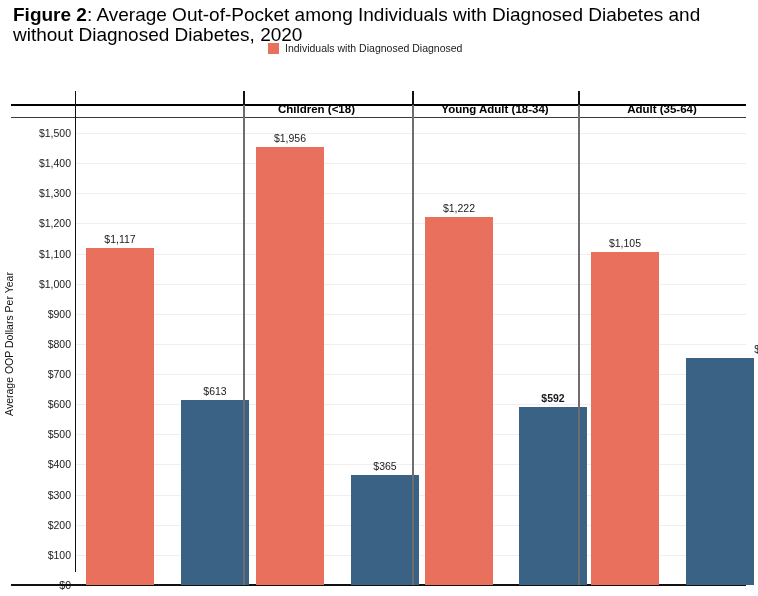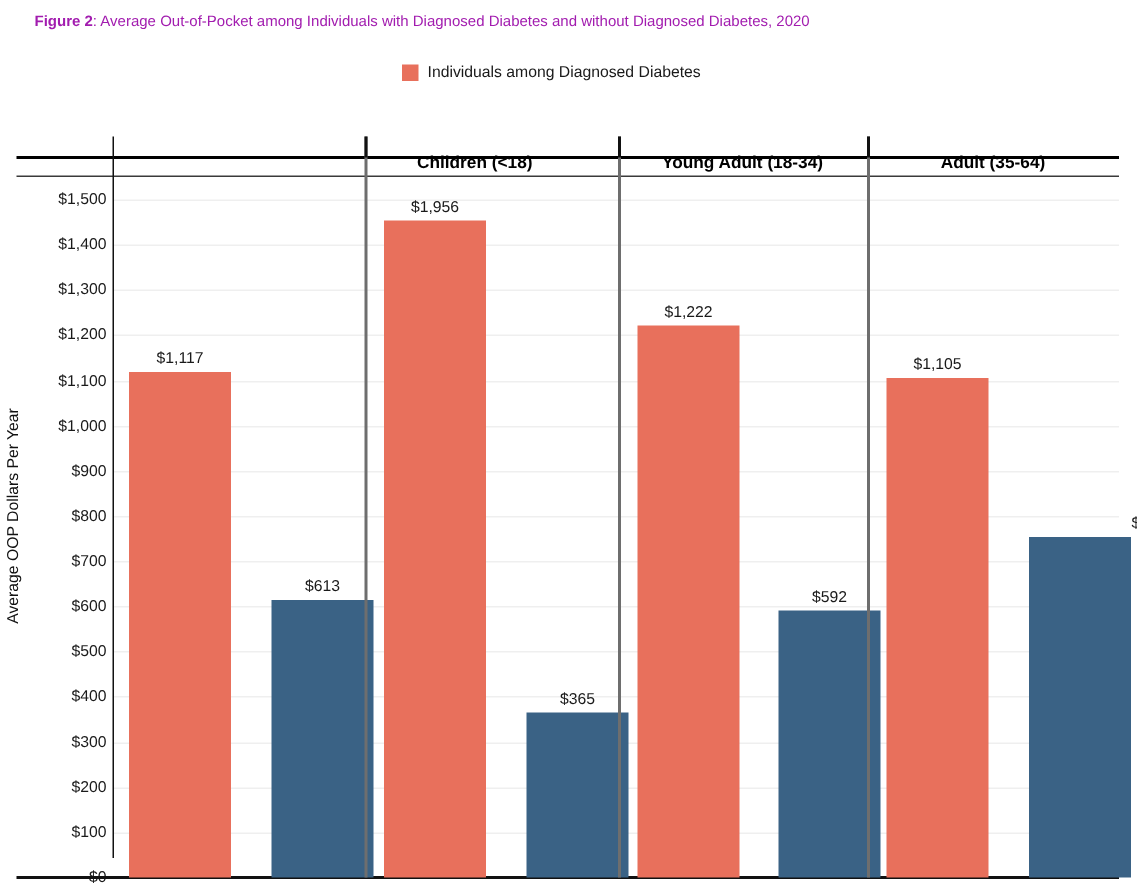--- a/index.html
+++ b/index.html
@@ -1,22 +1,22 @@
 <!DOCTYPE html>
 <html><head>
 <meta charset="utf-8">
 <style>
   html,body{margin:0;padding:0;background:#ffffff;}
   body{width:758px;height:596px;position:relative;overflow:hidden;
        font-family:"Liberation Sans",sans-serif;color:#1a1a1a;
        -webkit-font-smoothing:antialiased;}
 
   
-  #title{position:absolute;left:23px;top:5px;width:724px;
-         font-size:10px;line-height:20px;color:#a21caf;}
+  #title{position:absolute;left:13px;top:5px;width:724px;
+         font-size:19px;line-height:20px;color:#000000;}
   #title .fig{font-weight:bold;}
 
   
   #legend{position:absolute;left:268px;top:41px;}
   .lg-row{display:flex;align-items:center;height:14px;margin-bottom:2px;}
   .lg-swatch{width:11px;height:11px;margin-right:6px;flex:0 0 auto;}
   .lg-label{font-size:10.5px;color:#1a1a1a;white-space:nowrap;line-height:11px;}
 
   
   #chart{position:absolute;left:11px;top:104px;width:735px;height:481px;}
@@ -58,21 +58,21 @@
 </head>
 <body>
 
 <div id="title">
   <span class="fig">Figure 2</span><span>: Average Out-of-Pocket among Individuals with Diagnosed Diabetes and without Diagnosed Diabetes, 2020</span>
 </div>
 
 <div id="legend">
   <div class="lg-row">
     <span class="lg-swatch" style="background:#E8705C"></span>
-    <span class="lg-label">Individuals among Diagnosed Diabetes</span>
+    <span class="lg-label">Individuals with Diagnosed Diagnosed</span>
   </div>
 </div>
 
 <div id="chart">
   <div id="hdr-top"></div>
   <div id="hdr-bot"></div>
 
   <div id="ytitle">Average OOP Dollars Per Year</div>
   <div id="ylabels">
       <div class="ytick-label" style="top: 468px;">$0</div>
@@ -115,21 +115,21 @@
       <div class="bar-label" style="left: 44px; top: 116.411px;">$1,117</div>
       <div class="bar" title="All Ages — Individuals without Diagnosed Diabetes: $613" style="left: 105px; width: 68px; height: 184.717px; background: rgb(58, 98, 133);"></div>
       <div class="bar-label" style="left: 139px; top: 268.283px;">$613</div>
       <div class="bar" title="Children (&lt;18) — Individuals with Diagnosed Diabetes: $1,454" style="left: 180px; width: 68px; height: 438.139px; background: rgb(232, 112, 92);"></div>
       <div class="bar-label" style="left: 214px; top: 14.8613px;">$1,956</div>
       <div class="bar" title="Children (&lt;18) — Individuals without Diagnosed Diabetes: $365" style="left: 275px; width: 68px; height: 109.987px; background: rgb(58, 98, 133);"></div>
       <div class="bar-label" style="left: 309px; top: 343.013px;">$365</div>
       <div class="bar" title="Young Adult (18-34) — Individuals with Diagnosed Diabetes: $1,222" style="left: 349px; width: 68px; height: 368.229px; background: rgb(232, 112, 92);"></div>
       <div class="bar-label" style="left: 383px; top: 84.7707px;">$1,222</div>
       <div class="bar" title="Young Adult (18-34) — Individuals without Diagnosed Diabetes: $592" style="left: 443px; width: 68px; height: 178.389px; background: rgb(58, 98, 133);"></div>
-      <div class="bar-label" style="left: 477px; top: 274.611px;">$592</div>
+      <div class="bar-label" style="left: 477px; top: 274.611px; font-weight: bold;">$592</div>
       <div class="bar" title="Adult (35-64) — Individuals with Diagnosed Diabetes: $1,105" style="left: 515px; width: 68px; height: 332.973px; background: rgb(232, 112, 92);"></div>
       <div class="bar-label" style="left: 549px; top: 120.027px;">$1,105</div>
       <div class="bar" title="Adult (35-64) — Individuals without Diagnosed Diabetes: $752" style="left: 610px; width: 68px; height: 226.603px; background: rgb(58, 98, 133);"></div>
       <div class="bar-label" style="left: 644px; top: 226.397px; margin-left: 46px;">$752</div>
     </div>
 <div class="facet-sep" style="left: 232px;">
       <div class="cap"></div>
     </div>
     <div class="facet-sep" style="left: 401px;">
       <div class="cap"></div>

